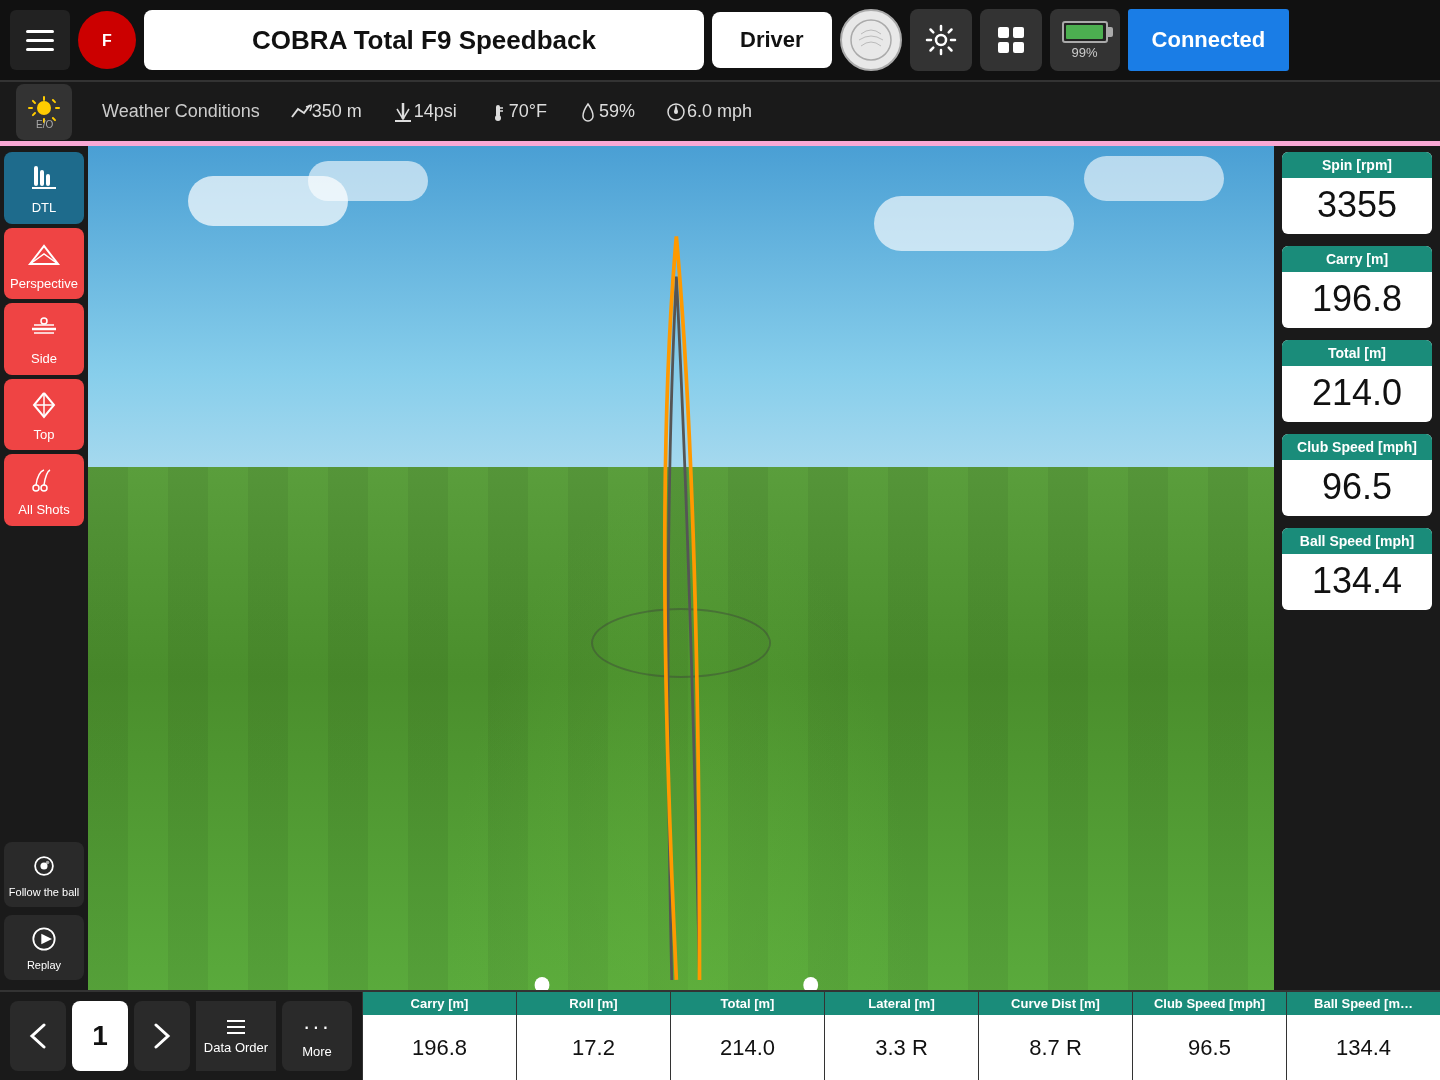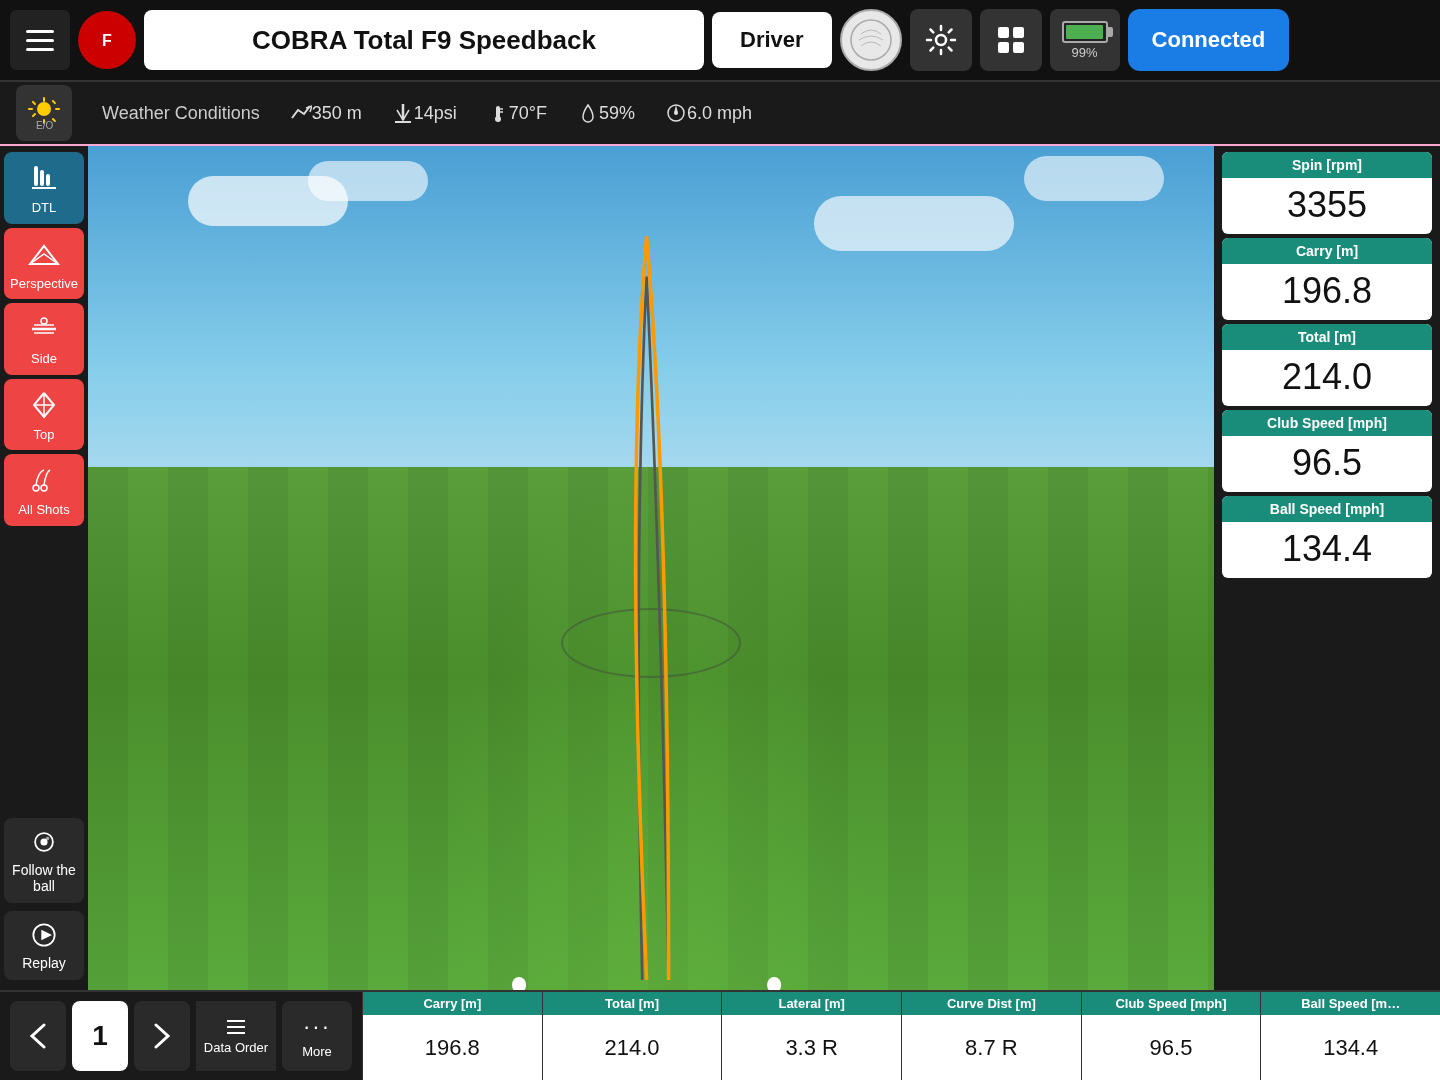--- a/index.html
+++ b/index.html
@@ -142,38 +142,38 @@
       border-radius: 1px;
     }
     .battery-pct {
       font-size: 13px;
       color: #ccc;
       margin-top: 2px;
     }
     .connected-btn {
       background: #1a7de6;
       border: none;
-      border-radius: 12px;
+      border-radius: 3px;
       height: 62px;
       padding: 16px 24px;
       font-size: 22px;
       font-weight: 600;
       color: #fff;
       cursor: pointer;
     }
 
     
     .weather-bar {
       display: flex;
       align-items: center;
       background: #1a1a1a;
       height: 64px;
       padding: 0 16px;
       gap: 30px;
-      border-bottom: 2px solid #f9a8d4;
+      border-bottom: 5px solid #f9a8d4;
     }
     .weather-icon-box {
       width: 56px;
       height: 56px;
       background: #333;
       border-radius: 8px;
       display: flex;
       align-items: center;
       justify-content: center;
       font-size: 20px;
@@ -244,21 +244,21 @@
       display: flex;
       flex-direction: column;
       align-items: center;
       justify-content: center;
       padding: 8px 4px;
       gap: 4px;
       color: #fff;
       margin-bottom: 4px;
     }
     .sidebar-btn-bottom svg { width: 32px; height: 32px; }
-    .sidebar-btn-bottom span { font-size: 14px; text-align: center; line-height: 1.2; }
+    .sidebar-btn-bottom span { font-size: 11px; text-align: center; line-height: 1.2; }
 
     
     .golf-scene {
       flex: 1;
       position: relative;
       overflow: hidden;
     }
     .sky {
       position: absolute;
       top: 0; left: 0; right: 0;
@@ -318,26 +318,26 @@
     }
     .fairway-highlight {
       position: absolute;
       top: 0; left: 30%; right: 30%;
       height: 100%;
       background: radial-gradient(ellipse at 50% 100%, rgba(100,180,60,0.4) 0%, transparent 70%);
     }
 
     
     .right-stats {
-      width: 226px;
+      width: 166px;
       background: #1a1a1a;
       display: flex;
       flex-direction: column;
       padding: 6px 8px;
-      gap: 4px;
+      gap: 12px;
     }
     .stat-card {
       background: #fff;
       border-radius: 6px;
       overflow: hidden;
     }
     .stat-header {
       background: #1a8c7a;
       padding: 5px 10px;
       text-align: center;
@@ -706,20 +706,24 @@
       <span style="font-size:22px;color:#fff;letter-spacing:2px;">···</span>
       <span>More</span>
     </button>
   </div>
   <div class="bottom-stats" id="bottom-stats-container">
   <div class="bottom-stat-col">
     <div class="bottom-stat-header">Carry [m]</div>
     <div class="bottom-stat-value">196.8</div>
   </div>
       <div class="bottom-stat-col">
+    <div class="bottom-stat-header">Roll [m]</div>
+    <div class="bottom-stat-value">17.2</div>
+  </div>
+      <div class="bottom-stat-col">
     <div class="bottom-stat-header">Total [m]</div>
     <div class="bottom-stat-value">214.0</div>
   </div>
       <div class="bottom-stat-col">
     <div class="bottom-stat-header">Lateral [m]</div>
     <div class="bottom-stat-value">3.3 R</div>
   </div>
       <div class="bottom-stat-col">
     <div class="bottom-stat-header">Curve Dist [m]</div>
     <div class="bottom-stat-value">8.7 R</div>

